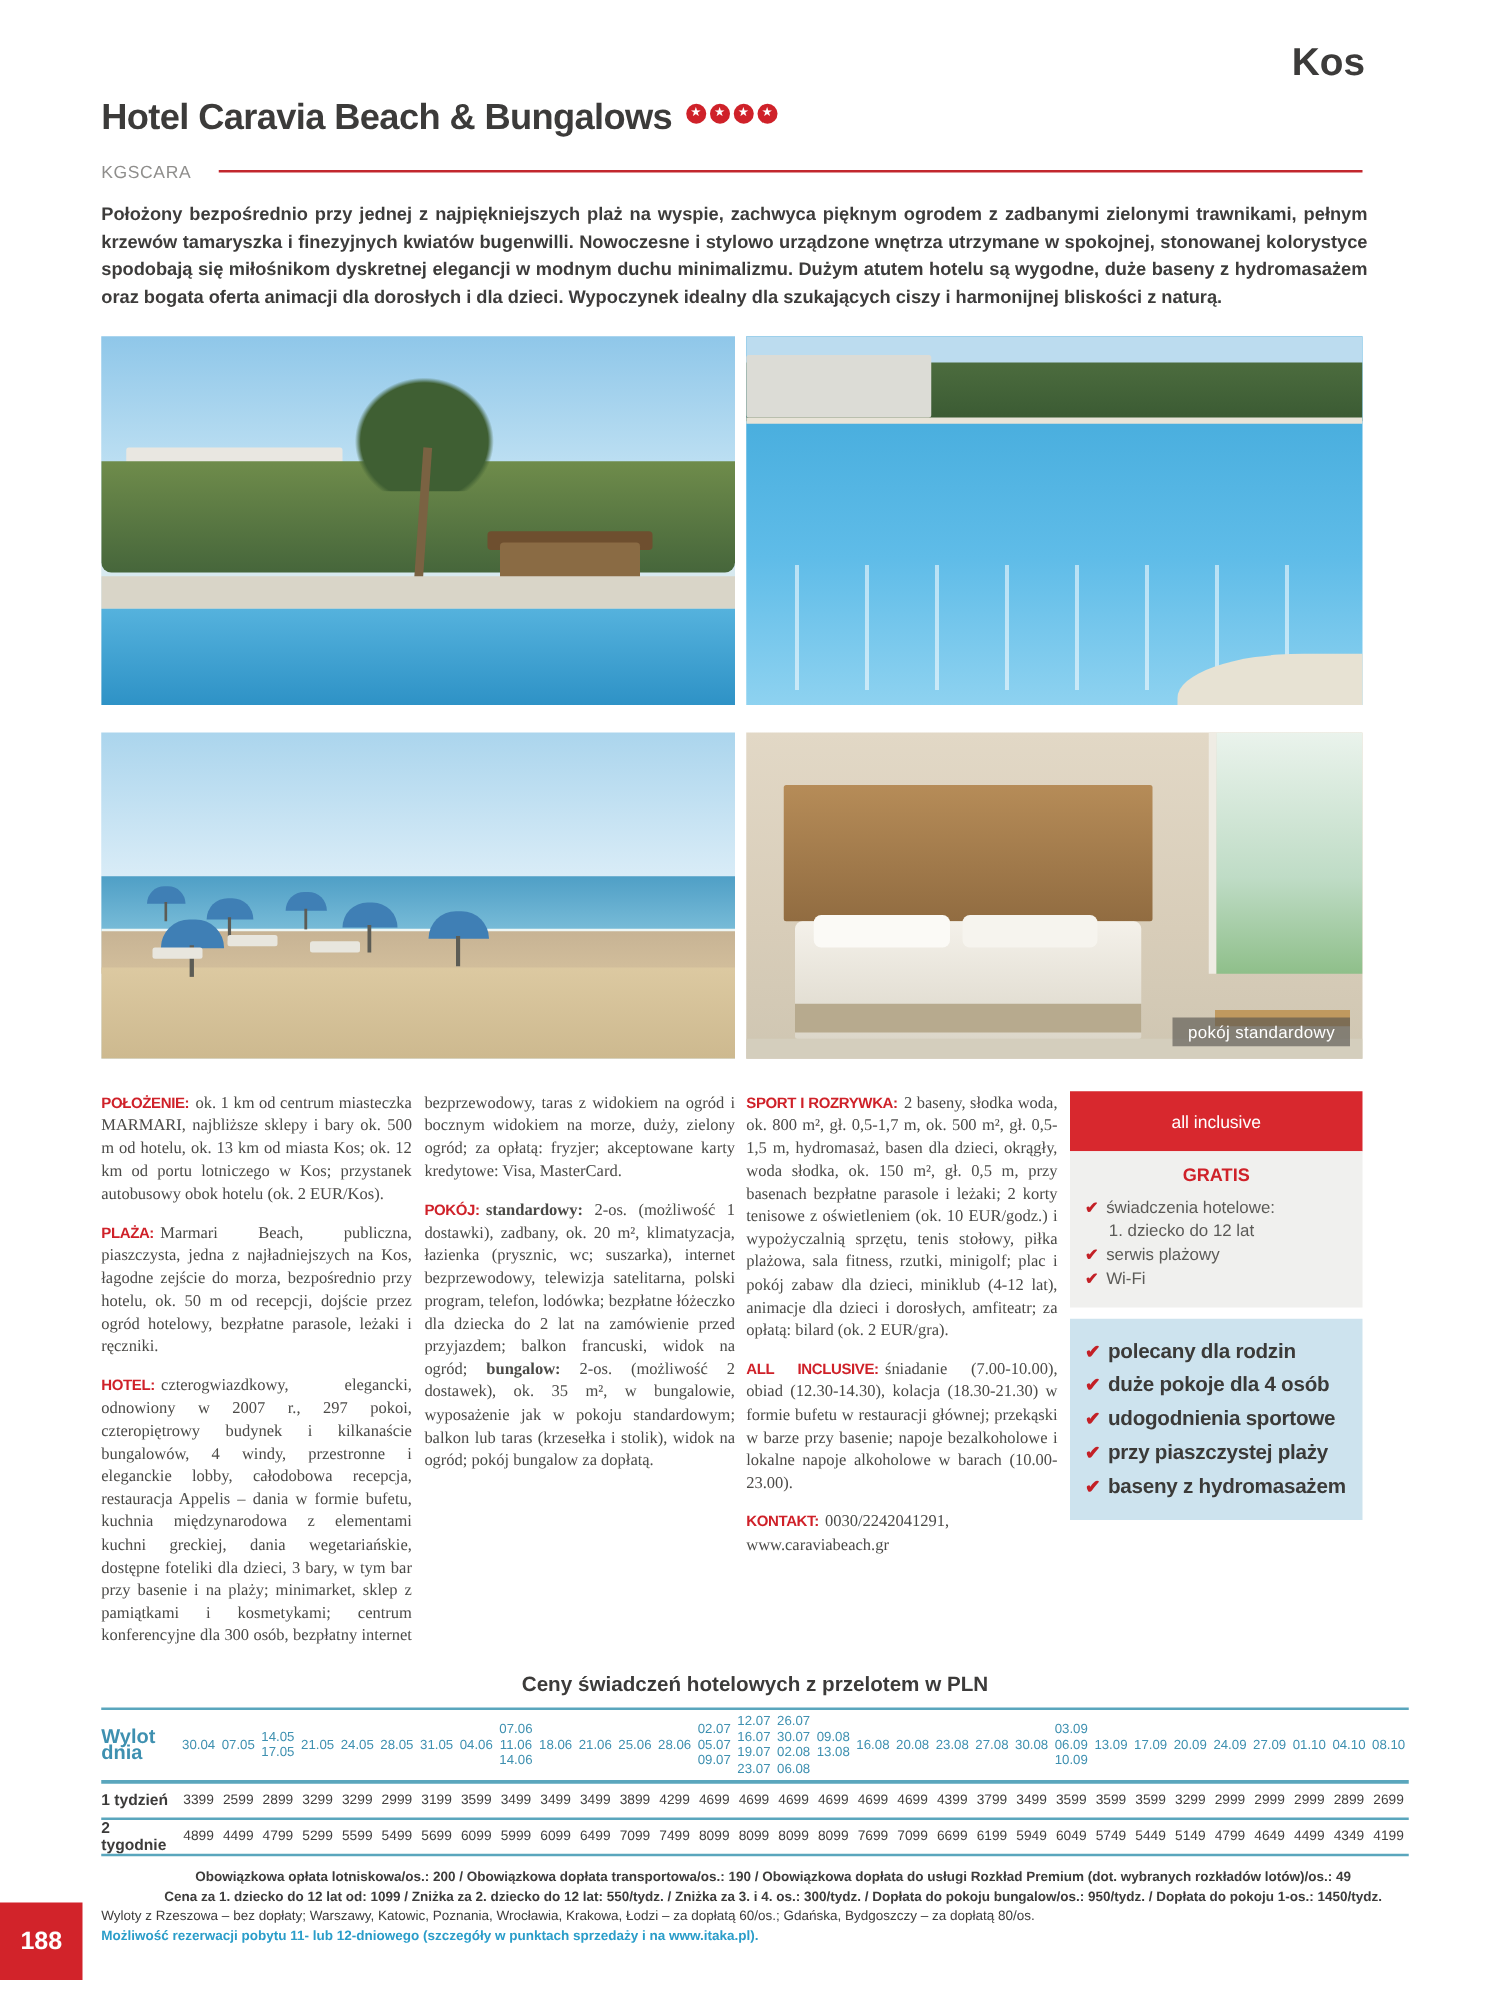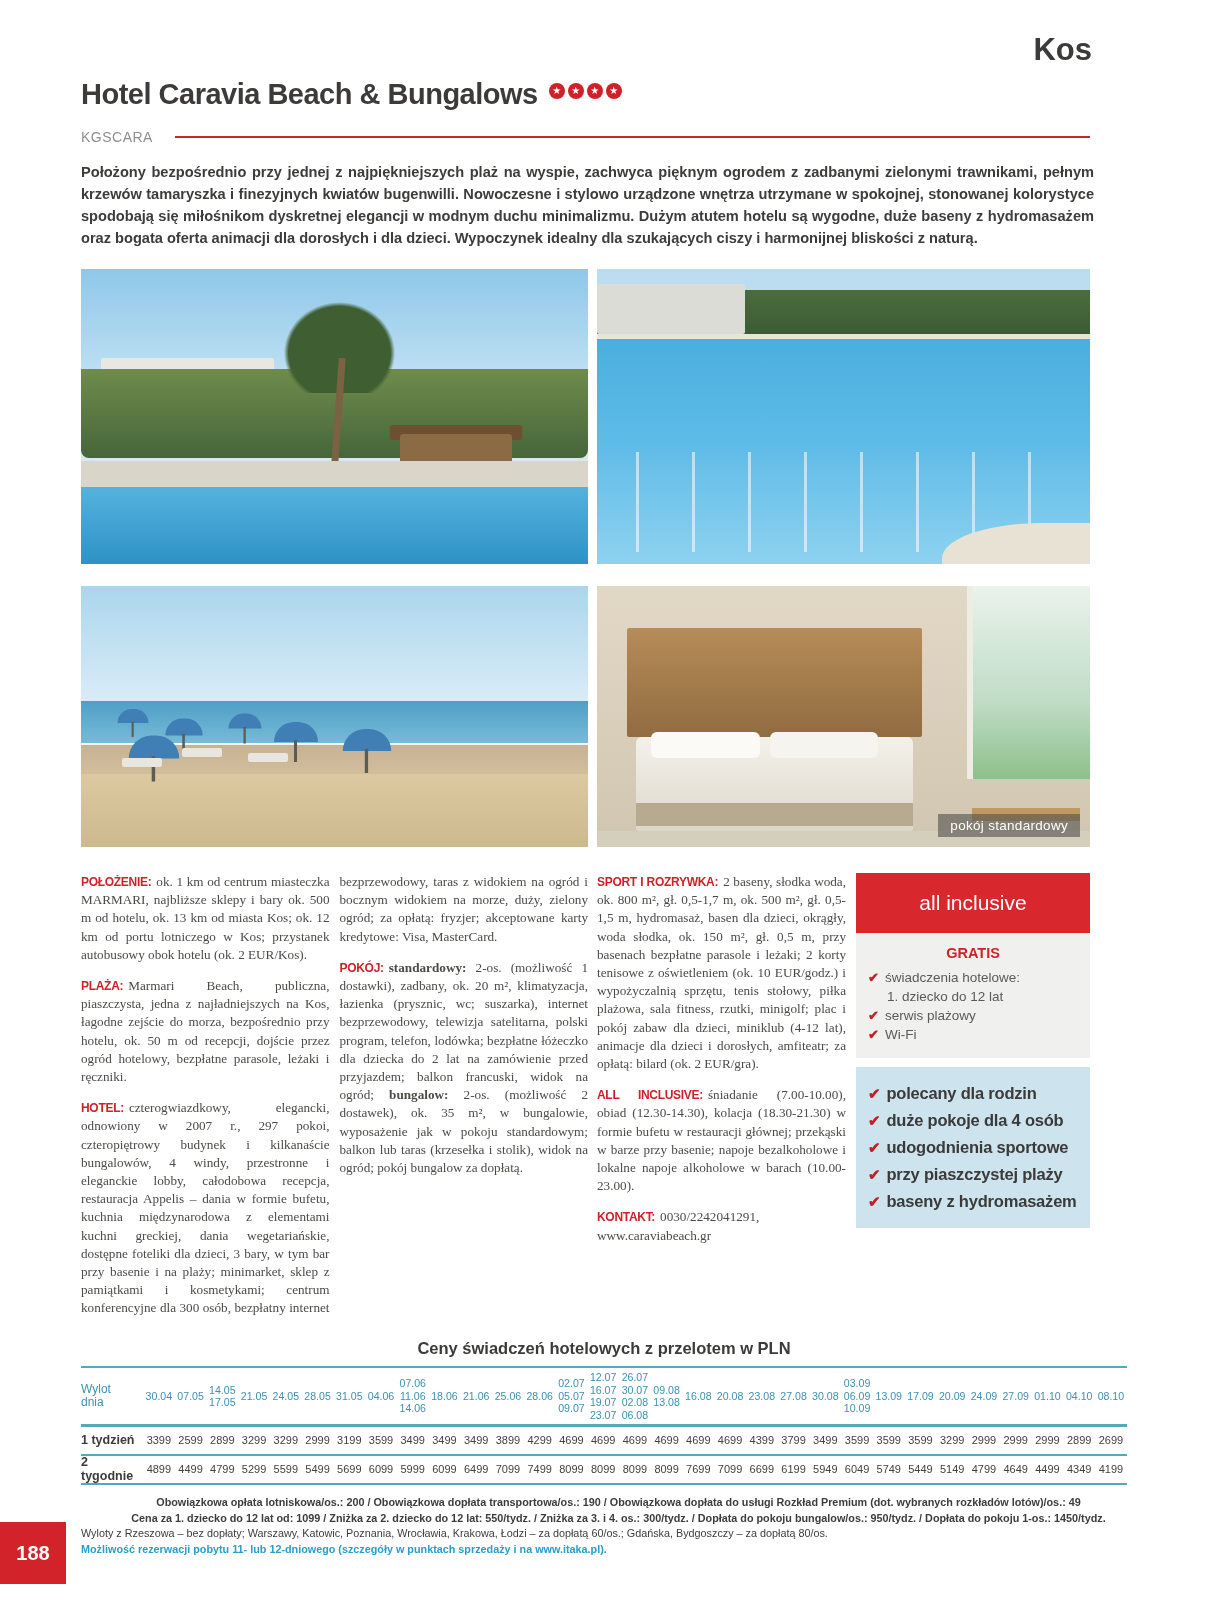--- a/index.html
+++ b/index.html
@@ -87,39 +87,39 @@
   .col3 { width:249px; margin-left:9px; }
   .body-text { font-family:"Liberation Serif", serif; font-size:13.2px; line-height:18.2px;
                color:#4b4a47; text-align:justify; }
   .body-text p { margin-bottom:13px; }
   .sec-h { font-family:"Liberation Sans", sans-serif; font-weight:bold; color:#cf2129;
            font-size:12px; letter-spacing:-0.3px; margin-right:5px; }
   .b { font-weight:bold; }
 
   
   .sidebar { width:234px; margin-left:10px; }
-  .box-red { height:60px; background:#d8282e; color:#fff; display:flex; align-items:center;
-             justify-content:center; font-size:21px; }
+  .box-red { height:48px; background:#d8282e; color:#fff; display:flex; align-items:center;
+             justify-content:center; font-size:14px; }
   .box-gratis { background:#f0f0ee; padding:12px 12px 14px 12px; }
   .gratis-title { color:#cf2129; font-weight:bold; font-size:14.5px; text-align:center; margin-bottom:7px; }
   .chk-row { display:flex; font-size:13.5px; color:#5b5a57; line-height:19px; }
   .chk { color:#c32026; font-weight:bold; margin-right:6px; font-size:13px; }
   .chk-sub { margin-left:19px; font-size:13.5px; color:#5b5a57; line-height:19px; }
   .box-blue { margin-top:9px; background:#cde3ee; padding:13px 12px; }
   .feat-row { display:flex; font-size:16.5px; font-weight:bold; color:#3b3a38; line-height:27px; letter-spacing:-0.2px; }
   .feat-row .chk { font-size:15px; line-height:27px; }
   .box-sw { margin-top:10px; background:#f0f0ee; padding:10px 12px 12px 12px; }
   .sw-title { color:#cf2129; font-weight:bold; font-size:14.5px; text-align:center; letter-spacing:0.5px; margin-bottom:6px; }
   .sw-text { font-size:13.5px; color:#5b5a57; line-height:19px; }
 
   
   .table-wrap { margin-top:14px; width:1046px; }
   .table-title { text-align:center; font-size:16.5px; font-weight:bold; color:#3c3b3a; margin-bottom:8px; }
   .trow { display:flex; align-items:center; }
-  .tlabel { width:62px; flex:0 0 62px; font-size:12px; font-weight:normal; }
+  .tlabel { width:62px; flex:0 0 62px; font-size:16px; font-weight:bold; }
   .tlabel.teal { color:#3e90b0; line-height:13px; }
   .rule { height:2px; background:#5aa6bd; }
   .rule.thick { height:2.5px; }
   .dates-row { min-height:54px; border-top:2.5px solid #5aa6bd; padding:3px 0; }
   .tcell { flex:1; text-align:center; }
   .tcell.dates { font-size:10.6px; color:#3e90b0; line-height:12.5px; display:flex; flex-direction:column; justify-content:center; }
   .price-row { height:27px; }
   .tcell.price { font-size:11px; color:#413f3e; }
   .plabel { font-size:12.5px; font-weight:bold; color:#3c3b3a; }
 

